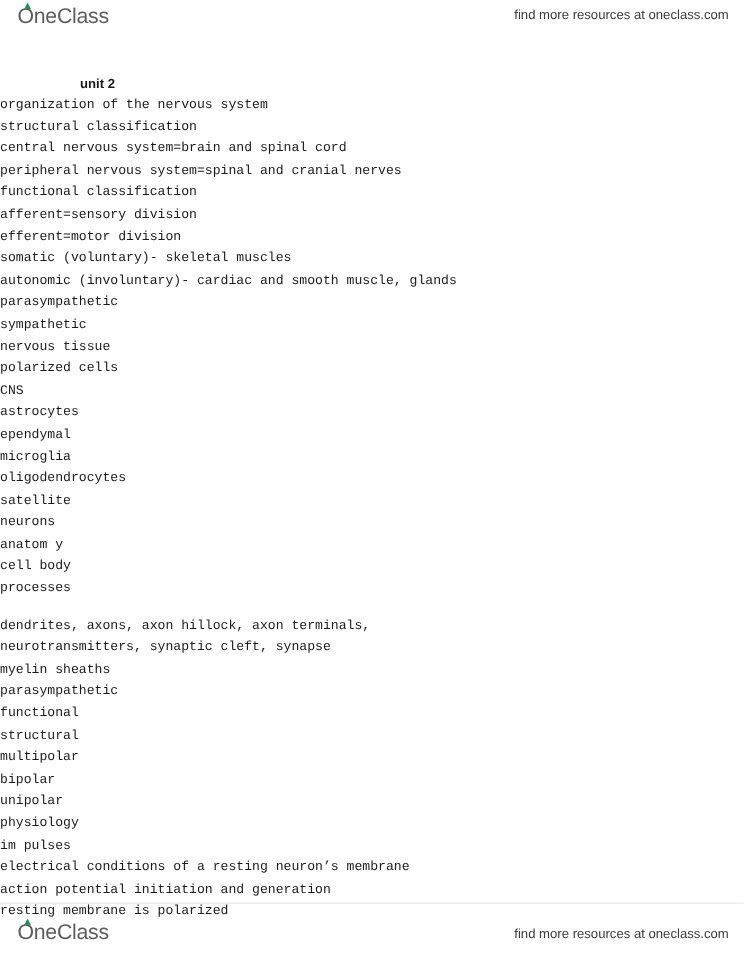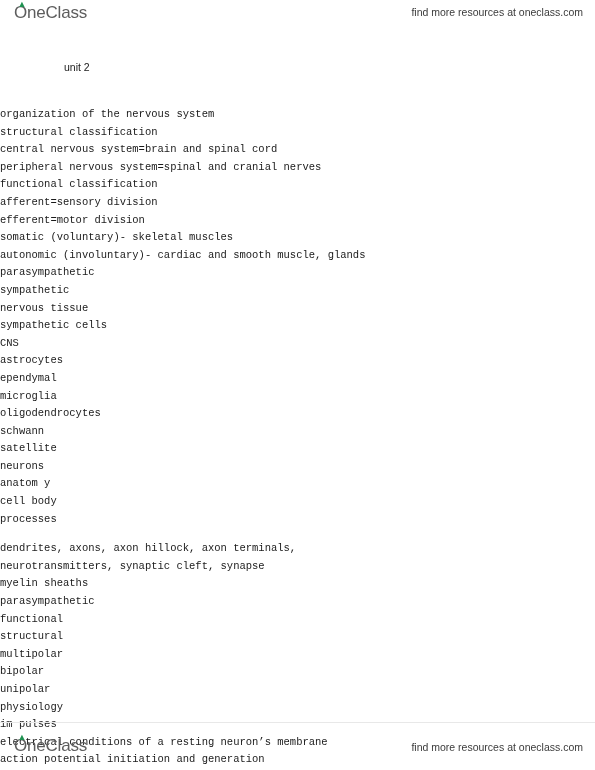--- a/index.html
+++ b/index.html
@@ -103,22 +103,23 @@
     position: absolute;
     left: 0;
     top: 60px;
     width: 595px;
   }
   .note-title {
     margin-left: 64px;
     font-size: 10.5px;
     line-height: 14px;
     color: #1a1a1a;
-    margin-bottom: 32px;
-    white-space: nowrap;
+    margin-bottom: 2px;
+    white-space: nowrap;
+    font-weight: bold;
   }
 
   ul.outline {
     list-style: none;
     margin: 0;
     padding: 0;
   }
   ul.outline li {
     position: relative;
     font-size: 10.5px;
@@ -194,44 +195,41 @@
                 </ul>
               </li>
             </ul>
           </li>
         </ul>
       </li>
       <li>
         <span class="li-text">nervous tissue</span>
         <ul class="outline lvl2">
           <li>
-            <span class="li-text">sympathetic cells</span>
+            <span class="li-text">polarized cells</span>
             <ul class="outline lvl3">
               <li>
                 <span class="li-text">CNS</span>
                 <ul class="outline lvl4">
                   <li>
                     <span class="li-text">astrocytes</span>
                   </li>
                   <li>
                     <span class="li-text">ependymal</span>
                   </li>
                   <li>
                     <span class="li-text">microglia</span>
                   </li>
                   <li>
                     <span class="li-text">oligodendrocytes</span>
                   </li>
                 </ul>
               </li>
               <li>
                 <ul class="outline lvl4">
-                  <li>
-                    <span class="li-text">schwann</span>
-                  </li>
                   <li>
                     <span class="li-text">satellite</span>
                   </li>
                 </ul>
               </li>
             </ul>
           </li>
           <li>
             <span class="li-text">neurons</span>
             <ul class="outline lvl3">

